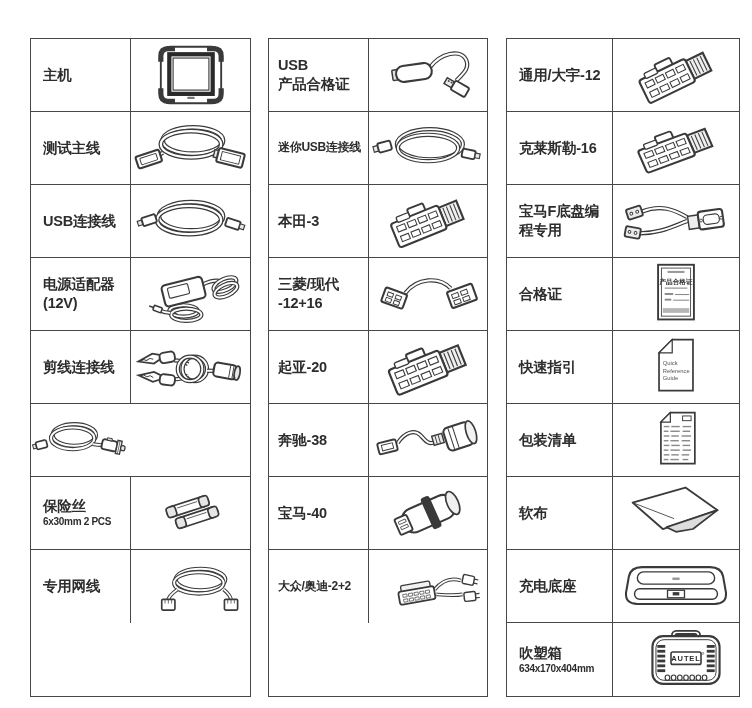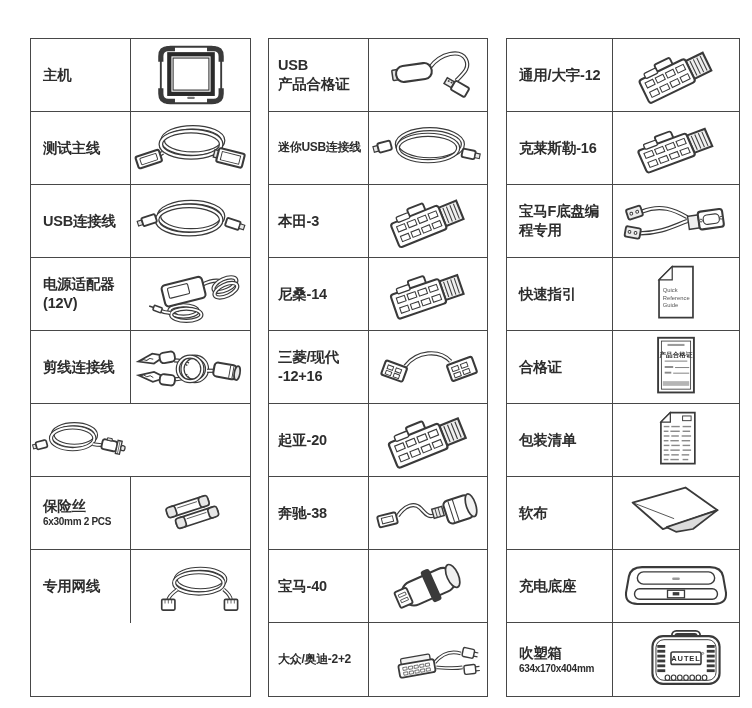--- a/index.html
+++ b/index.html
@@ -360,30 +360,20 @@
       <div class="lbl">
         <div class="main">本田-3</div>
       </div>
       <div class="img">
         <svg class="art" viewBox="0 0 120 70">
             <use href="#sym-obd"></use>
           </svg>
       </div>
     </div>
 
-    <div class="row">
-      <div class="lbl">
-        <div class="main">尼桑-14</div>
-      </div>
-      <div class="img">
-        <svg class="art" viewBox="0 0 120 70">
-            <use href="#sym-obd" transform="rotate(3 60 35)"></use>
-          </svg>
-      </div>
-    </div>
 
     <div class="row">
       <div class="lbl">
         <div class="main">三菱/现代</div>
         <div class="main">-12+16</div>
       </div>
       <div class="img">
         <svg class="art" viewBox="0 0 120 70">
           <g fill="none" stroke="#3a3a3a">
             <path d="M36 34 C48 18 72 16 84 29" stroke-width="4.5"></path>
@@ -568,54 +558,54 @@
               <circle cx="86.5" cy="33.5" r="1.5" stroke-width="0.9"></circle>
                 <circle cx="108" cy="33.5" r="1.5" stroke-width="0.9"></circle>
             </g>
           </g>
         </svg>
       </div>
     </div>
 
     <div class="row">
       <div class="lbl">
-        <div class="main">快速指引</div>
-      </div>
-      <div class="img">
-        <svg class="art" viewBox="0 0 120 70">
-          <g fill="#fff" stroke="#3a3a3a">
-            <path d="M56 6 H78 V60 H42 V20 Z" stroke-width="1.8"></path>
-            <path d="M42 20 L56 6 V20 Z" stroke-width="1.3"></path>
-            <g fill="#555555" stroke="none" font-size="6.2">
-              <text x="46" y="33">Quick</text>
-              <text x="46" y="41">Reference</text>
-              <text x="46" y="49">Guide</text>
-            </g>
-          </g>
-        </svg>
-      </div>
-    </div>
-
-    <div class="row">
-      <div class="lbl">
         <div class="main">合格证</div>
       </div>
       <div class="img">
         <svg class="art" viewBox="0 0 120 70">
           <g fill="#fff" stroke="#3a3a3a">
             <rect x="41" y="4" width="38" height="58" stroke-width="2"></rect>
             <rect x="44.5" y="7.5" width="31" height="51" stroke-width="0.9"></rect>
             <rect x="51" y="10.5" width="18" height="2.2" fill="#9a9a9a" stroke="none"></rect>
             <text x="60" y="24" font-size="7" font-weight="bold" fill="#2d2d2d" stroke="none" text-anchor="middle">产品合格证</text>
             <rect x="48" y="28" width="24" height="1.6" fill="#aaaaaa" stroke="none"></rect>
             <rect x="48" y="34" width="9" height="2" fill="#888888" stroke="none"></rect>
               <rect x="59" y="35" width="15" height="1.1" fill="#888888" stroke="none"></rect>
             <rect x="48" y="40" width="7" height="2" fill="#888888" stroke="none"></rect>
               <rect x="57" y="41" width="17" height="1.1" fill="#888888" stroke="none"></rect>
             <rect x="46" y="50" width="28" height="5" fill="#b5b5b5" stroke="none"></rect>
+          </g>
+        </svg>
+      </div>
+    </div>
+
+    <div class="row">
+      <div class="lbl">
+        <div class="main">快速指引</div>
+      </div>
+      <div class="img">
+        <svg class="art" viewBox="0 0 120 70">
+          <g fill="#fff" stroke="#3a3a3a">
+            <path d="M56 6 H78 V60 H42 V20 Z" stroke-width="1.8"></path>
+            <path d="M42 20 L56 6 V20 Z" stroke-width="1.3"></path>
+            <g fill="#555555" stroke="none" font-size="6.2">
+              <text x="46" y="33">Quick</text>
+              <text x="46" y="41">Reference</text>
+              <text x="46" y="49">Guide</text>
+            </g>
           </g>
         </svg>
       </div>
     </div>
 
     <div class="row">
       <div class="lbl">
         <div class="main">包装清单</div>
       </div>
       <div class="img">

